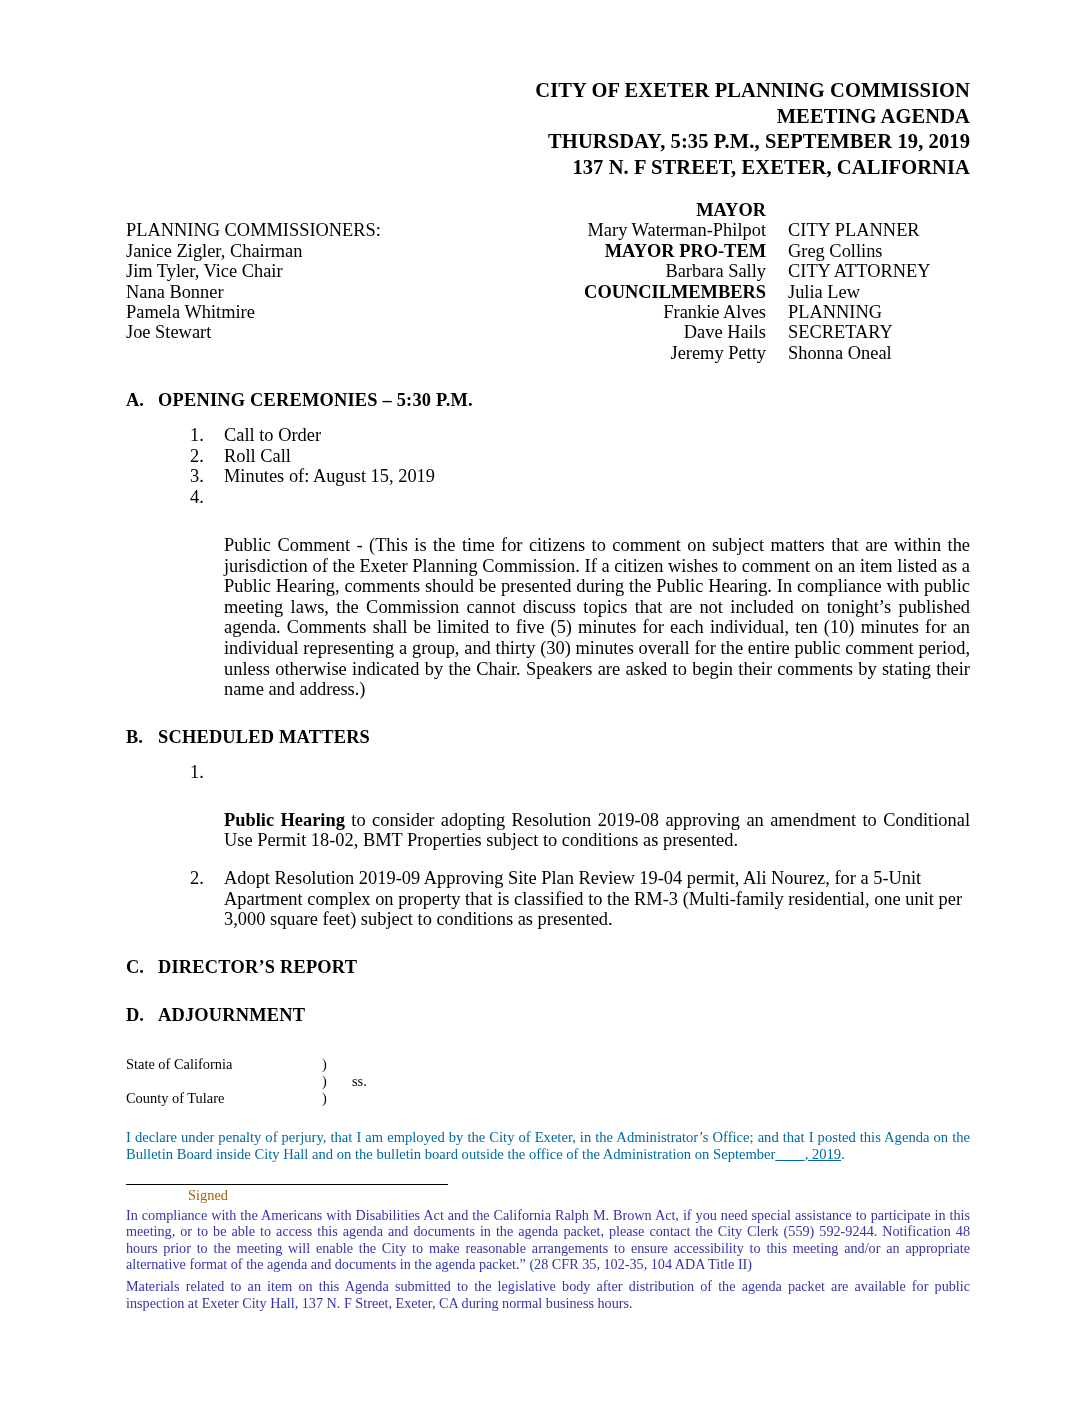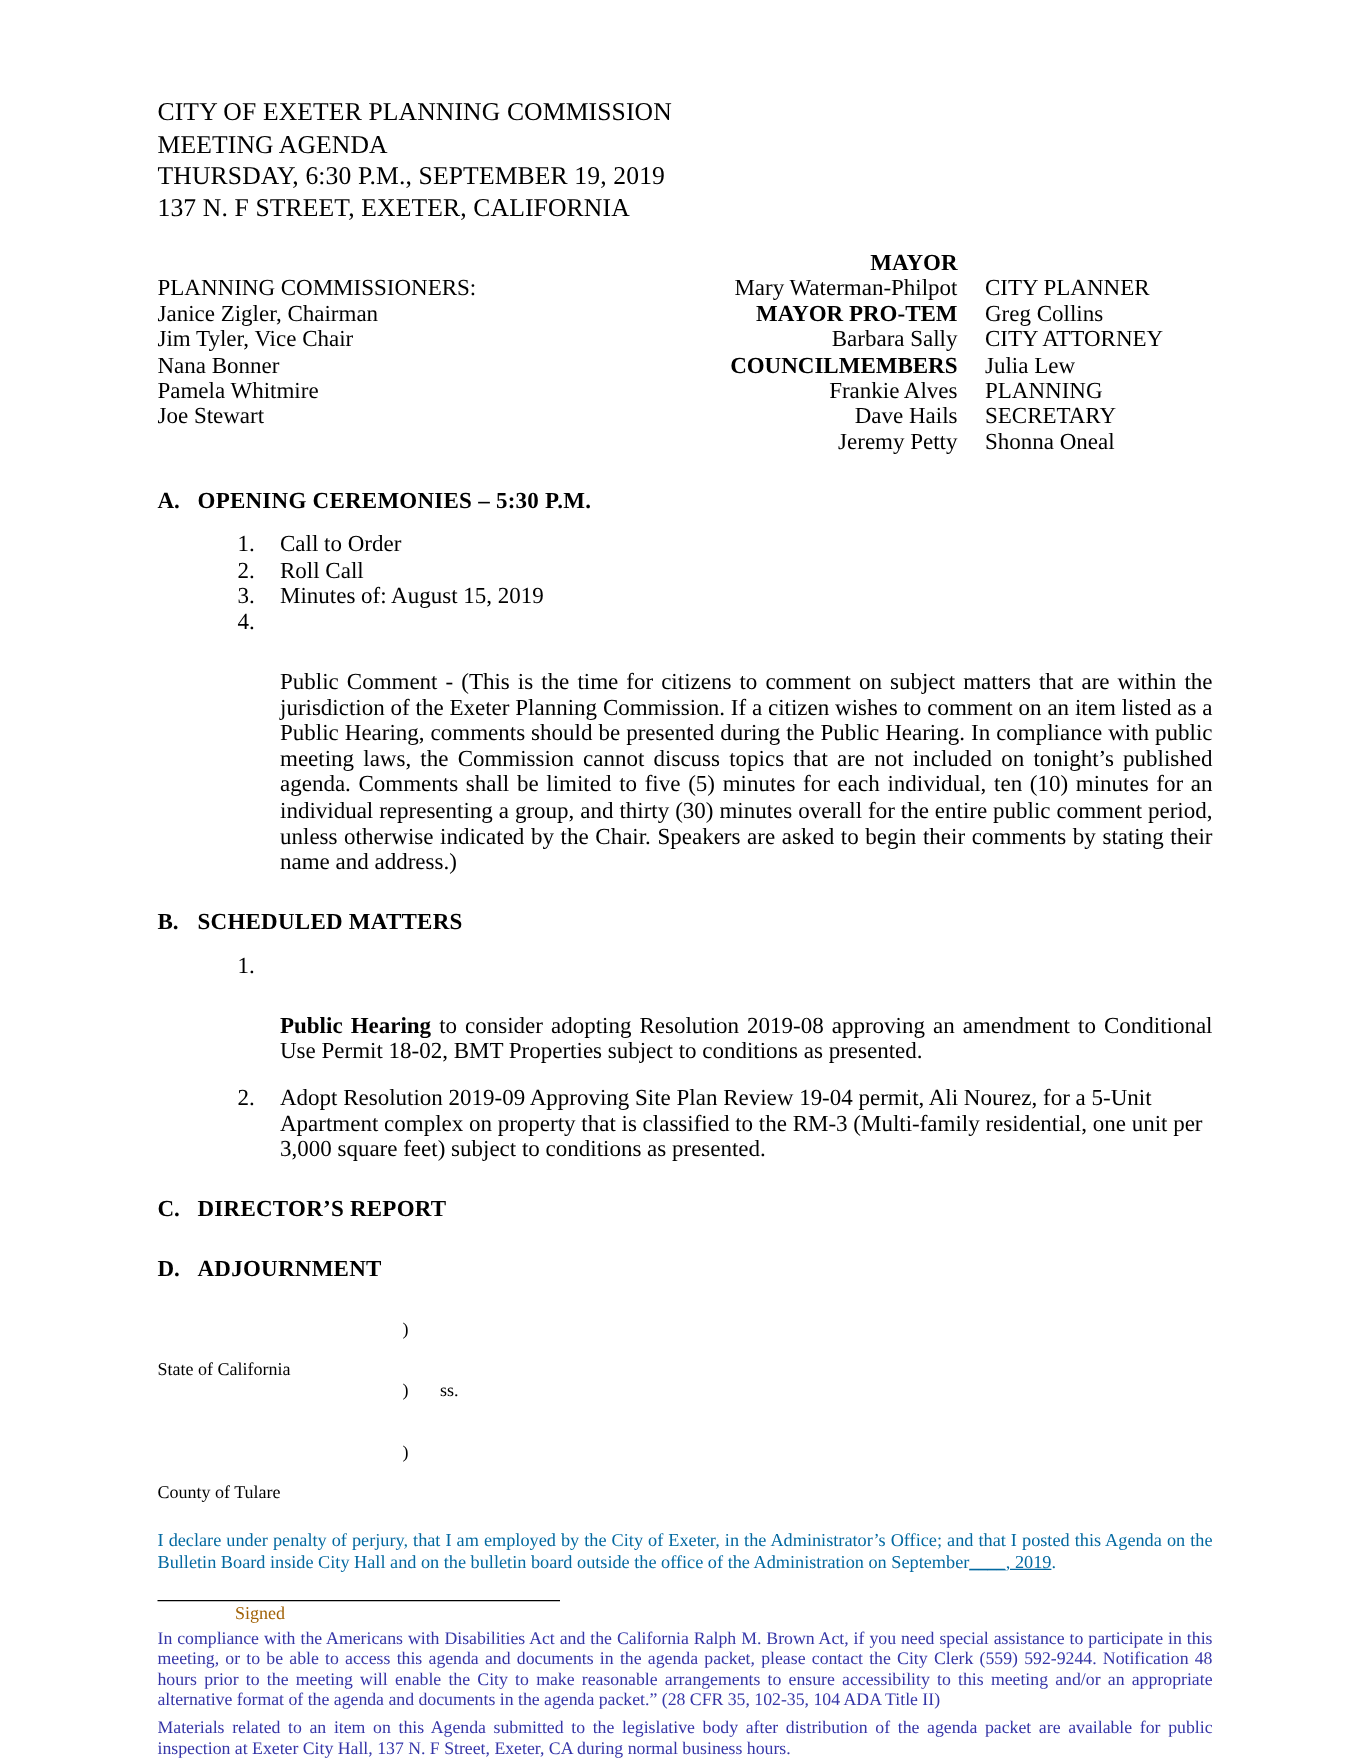--- a/index.html
+++ b/index.html
@@ -17,22 +17,22 @@
     width: 1088px;
     height: 1408px;
     background: #ffffff;
     box-sizing: border-box;
     padding: 78px 118px 0 126px;
     overflow: hidden;
   }
 
   
   .title-block {
-    text-align: left;
-    font-weight: normal;
+    text-align: right;
+    font-weight: bold;
     font-size: 20.5px;
     line-height: 25.5px;
     letter-spacing: 0.1px;
   }
   .title-block div { white-space: nowrap; }
 
   
   .officials {
     display: flex;
     margin-top: 20px;
@@ -91,21 +91,21 @@
 
   b.inline { font-weight: bold; }
 
   
   .cert {
     margin-top: 30px;
     font-size: 14.4px;
     line-height: 17px;
   }
   .cert-row { display: flex; }
-  .cert-row .label { width: 196px; flex: none; margin-top: 32px; }
+  .cert-row .label { width: 196px; flex: none; }
   .cert-row .paren { width: 30px; flex: none; }
 
   .declare {
     margin-top: 22px;
     color: #0369a1;
     font-size: 14.6px;
     line-height: 17.5px;
     text-align: justify;
   }
   .declare .blank {
@@ -135,21 +135,21 @@
   .fineprint.second { margin-top: 6px; }
 </style>
 </head>
 <body>
 
 <div class="page">
 
   <div class="title-block">
     <div>CITY OF EXETER PLANNING COMMISSION</div>
     <div>MEETING AGENDA</div>
-    <div>THURSDAY, 6:30 P.M., SEPTEMBER 19, 2019</div>
+    <div>THURSDAY, 5:35 P.M., SEPTEMBER 19, 2019</div>
     <div>137 N. F STREET, EXETER, CALIFORNIA</div>
   </div>
 
   <div class="officials">
 
     <div class="col-left">
       <div class="spacer">&nbsp;</div>
       <div>PLANNING COMMISSIONERS:</div>
       <div>Janice Zigler, Chairman</div>
       <div>Jim Tyler, Vice Chair</div>

